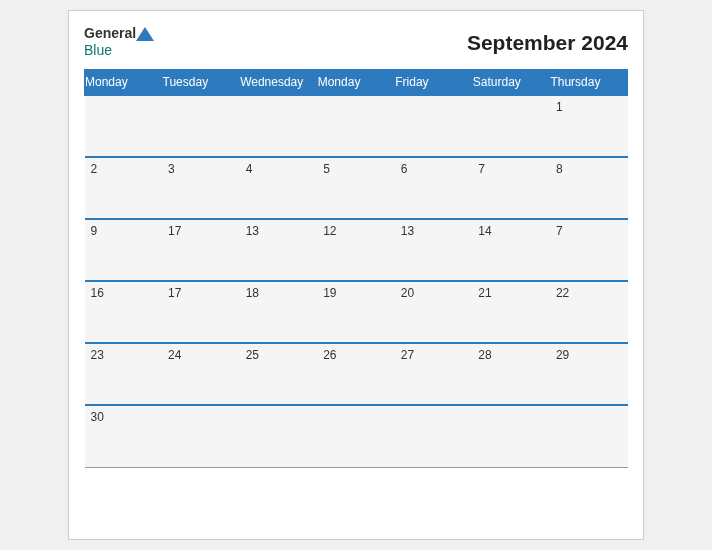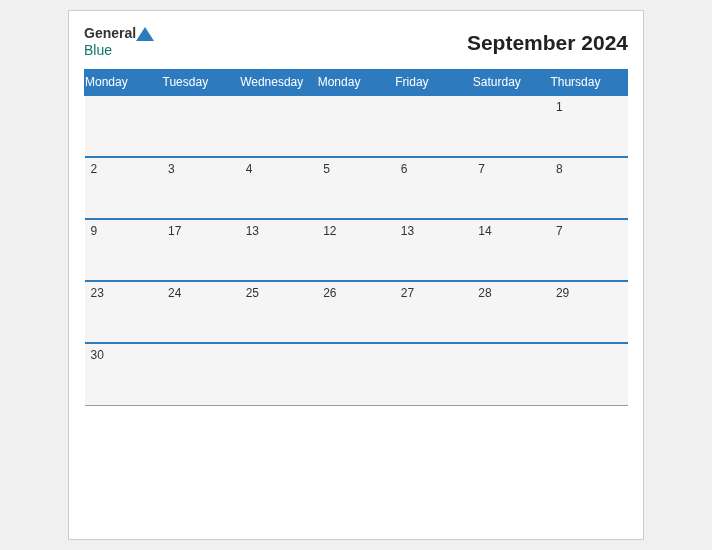--- a/index.html
+++ b/index.html
@@ -153,20 +153,29 @@
         <tr class="week-row">
           <td><span class="day-num">9</span></td>
           <td><span class="day-num">17</span></td>
           <td><span class="day-num">13</span></td>
           <td><span class="day-num">12</span></td>
           <td><span class="day-num">13</span></td>
           <td><span class="day-num">14</span></td>
           <td><span class="day-num">7</span></td>
         </tr>
         <tr class="week-row">
+          <td><span class="day-num">16</span></td>
+          <td><span class="day-num">17</span></td>
+          <td><span class="day-num">18</span></td>
+          <td><span class="day-num">19</span></td>
+          <td><span class="day-num">20</span></td>
+          <td><span class="day-num">21</span></td>
+          <td><span class="day-num">22</span></td>
+        </tr>
+        <tr class="week-row">
           <td><span class="day-num">23</span></td>
           <td><span class="day-num">24</span></td>
           <td><span class="day-num">25</span></td>
           <td><span class="day-num">26</span></td>
           <td><span class="day-num">27</span></td>
           <td><span class="day-num">28</span></td>
           <td><span class="day-num">29</span></td>
         </tr>
         <tr class="week-row">
           <td><span class="day-num">30</span></td>

